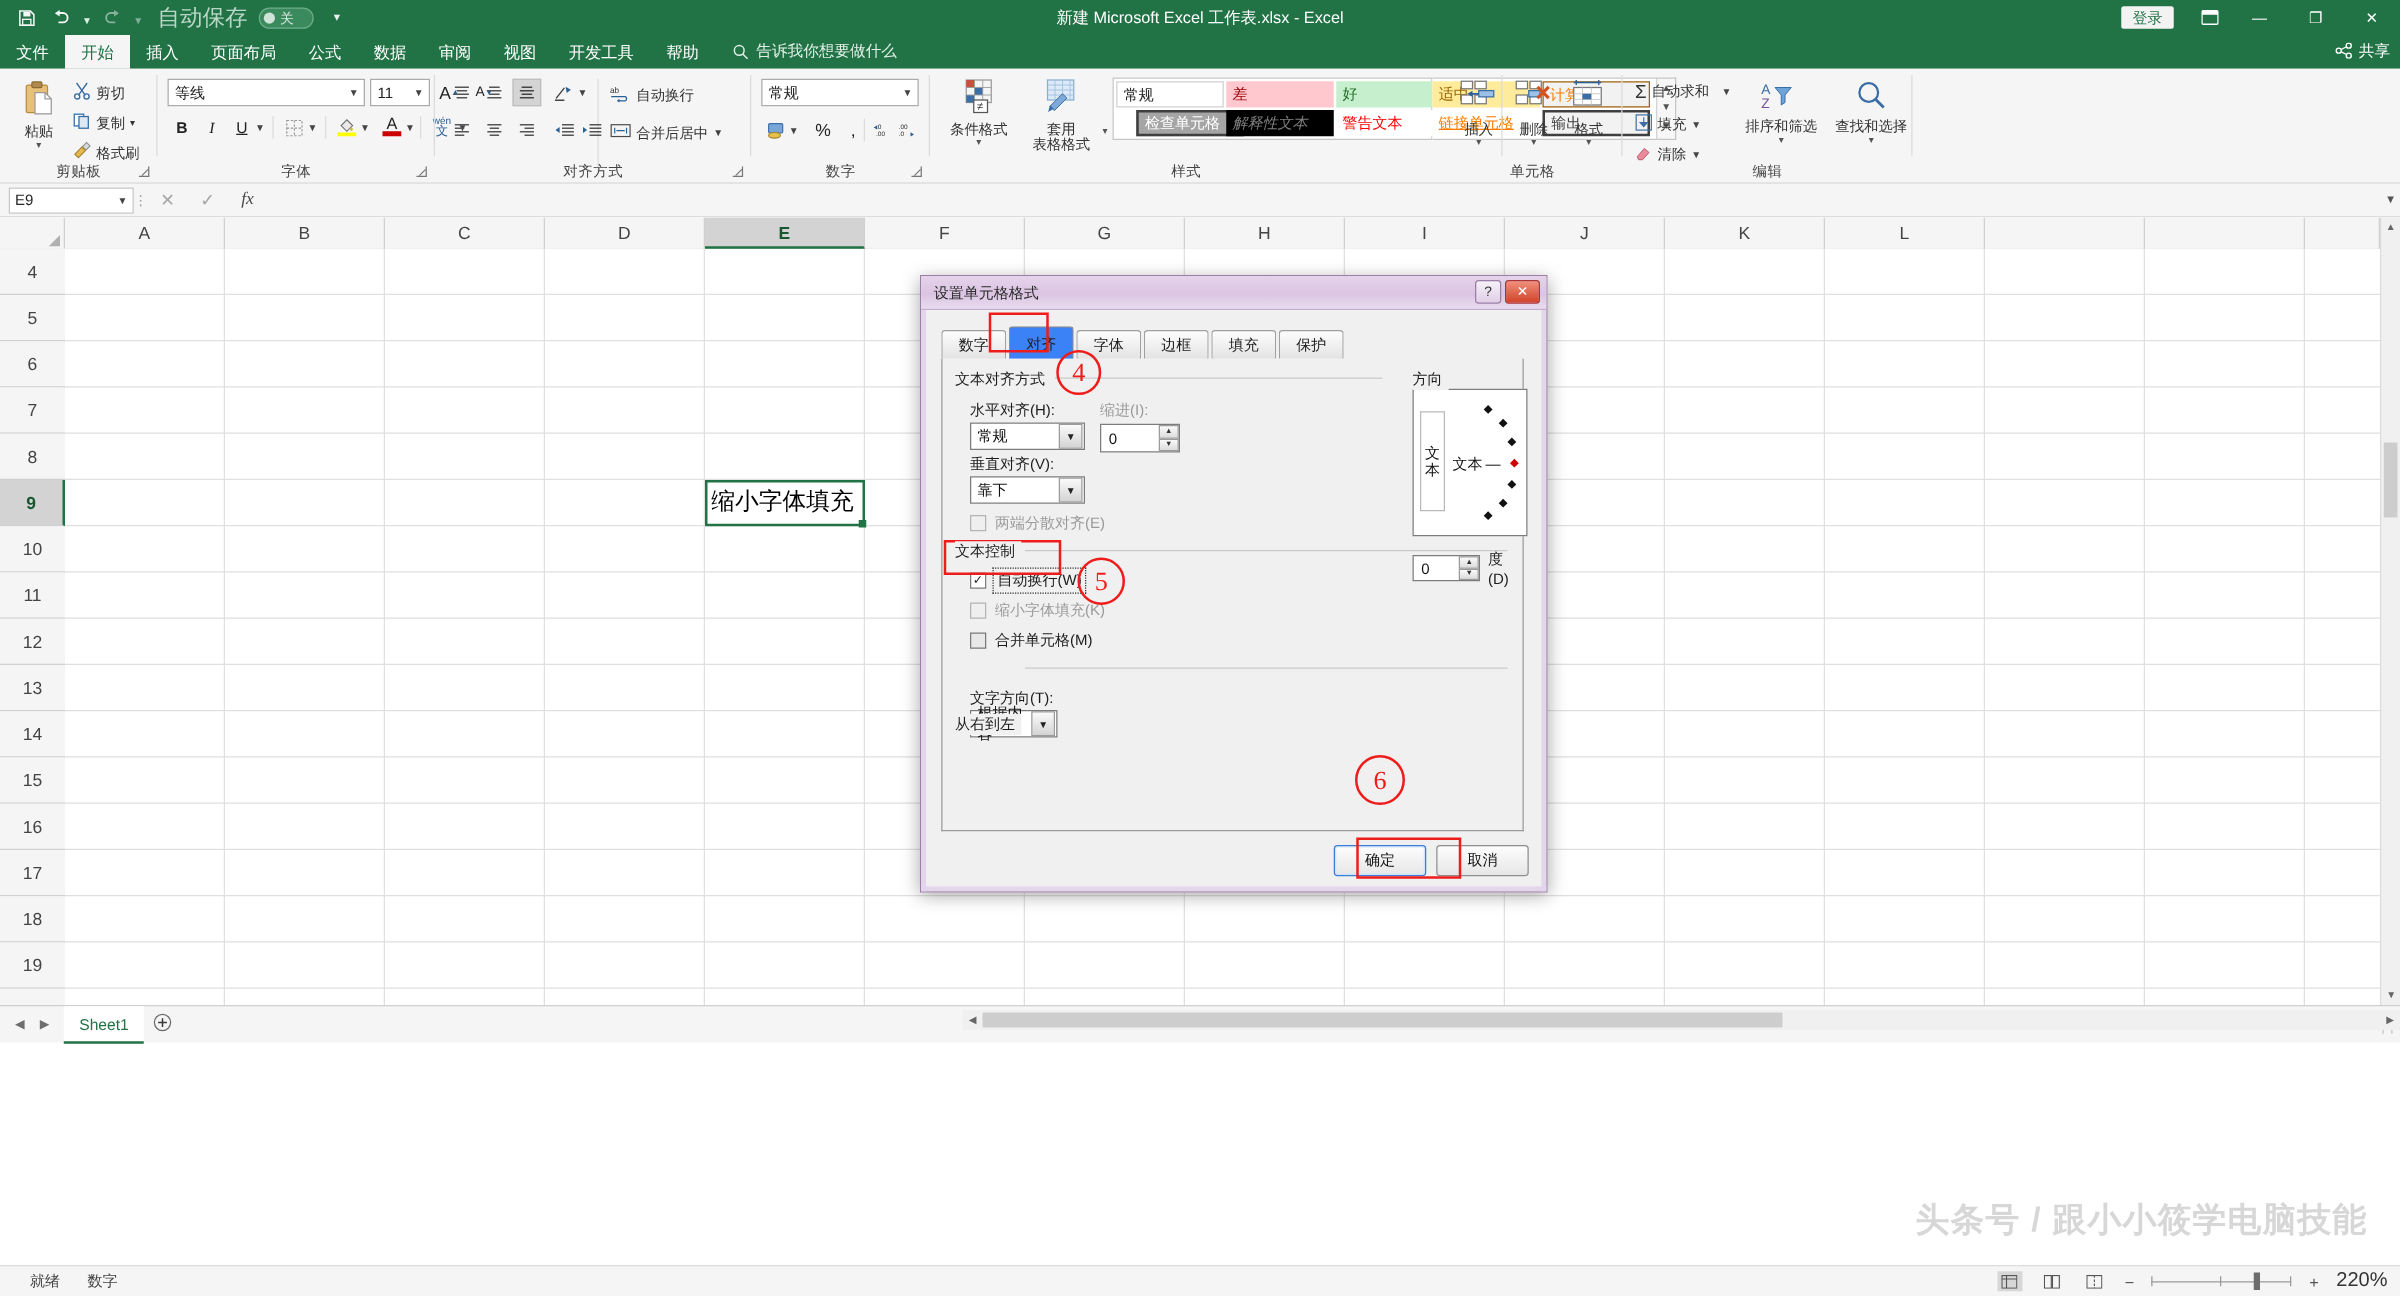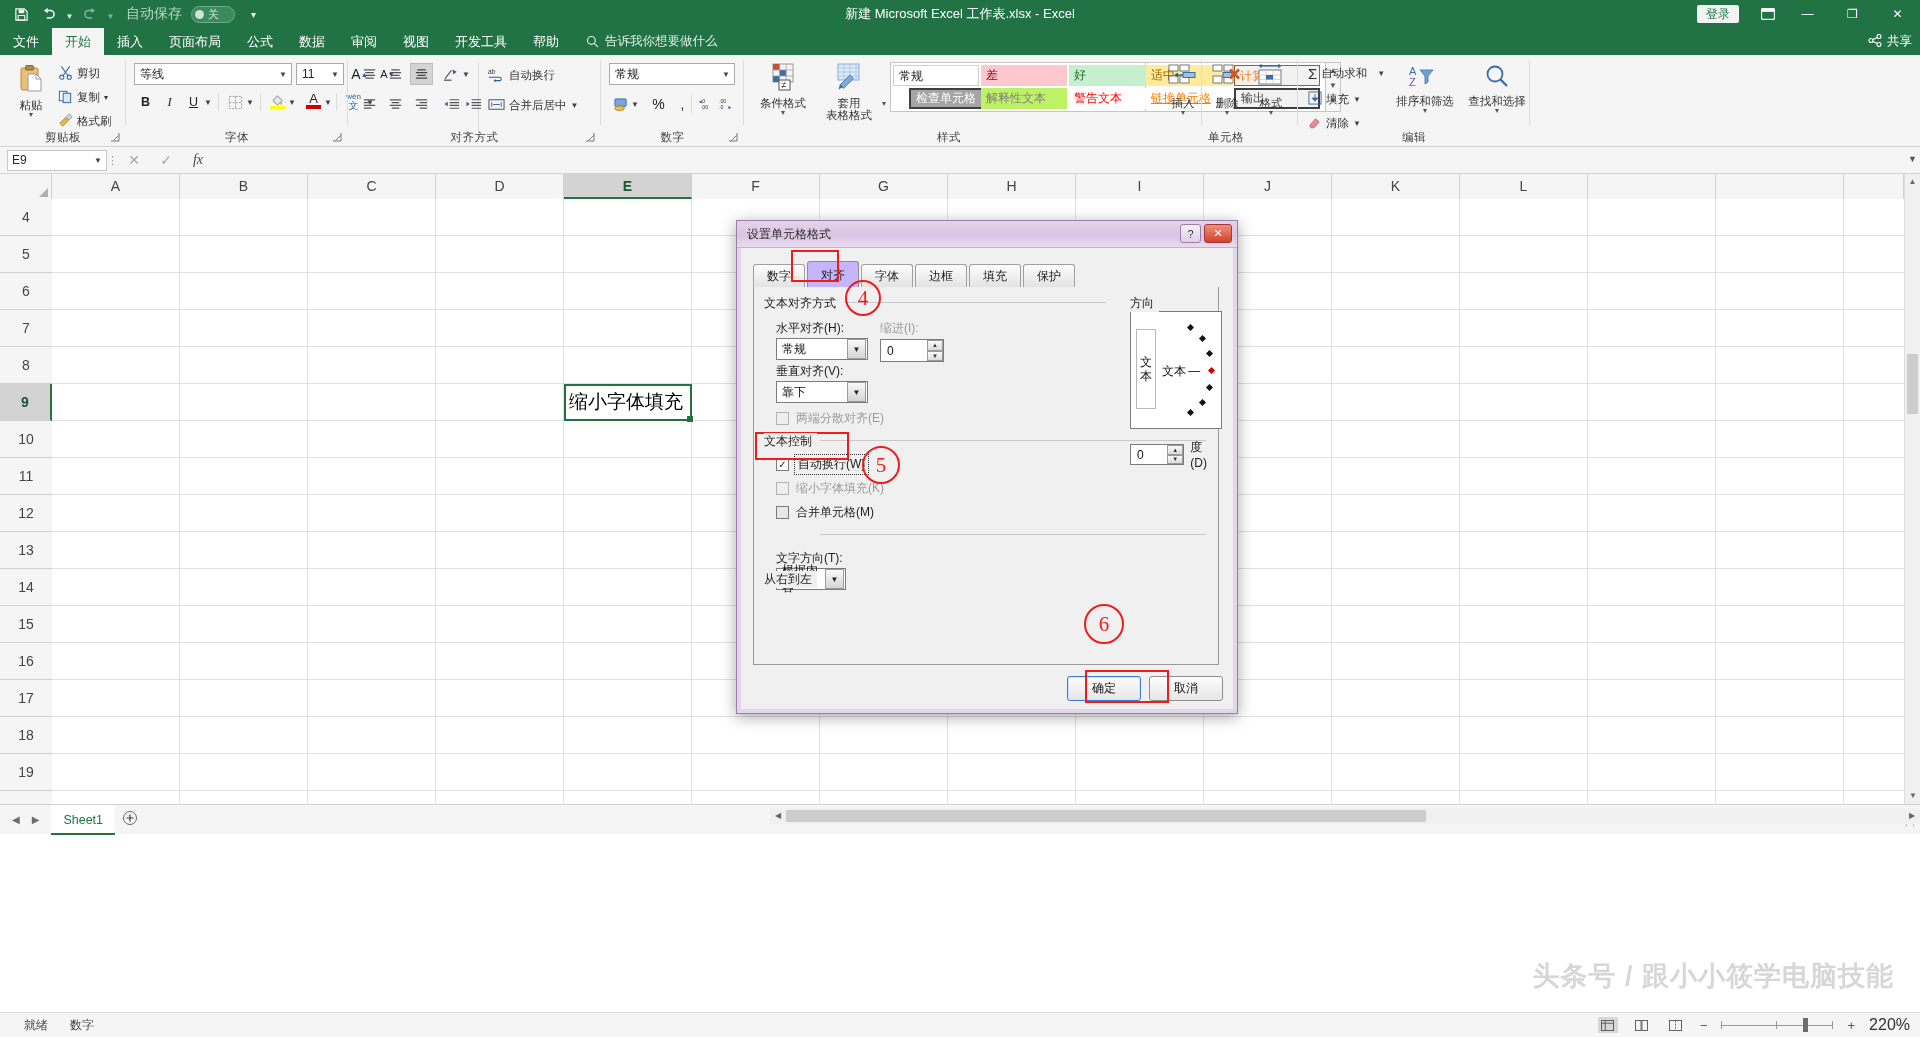--- a/index.html
+++ b/index.html
@@ -16,21 +16,21 @@
     position:absolute; left:0; top:0; width:1920px; height:28px;
     background:#217346; color:#fff; display:flex; align-items:center;
   }
   .qat{ display:flex; align-items:center; height:28px; padding-left:8px; gap:2px; }
   .qat-btn{
     width:26px; height:24px; display:flex; align-items:center; justify-content:center;
     color:#fff; font-size:14px; opacity:.95;
   }
   .qat-caret{ width:11px; height:24px; display:flex; align-items:flex-end; justify-content:center;
     font-size:8px; color:#dfeee6; padding-bottom:5px;}
-  .autosave-lbl{ color:#b9d7c6; font-size:14px; margin-left:8px;text-align:right; }
+  .autosave-lbl{ color:#b9d7c6; font-size:18px; margin-left:8px;text-align:right; }
   .toggle{
     width:44px; height:17px; border-radius:9px; background:#3a8a5e;
     border:1px solid #6eae8c; margin-left:7px; display:flex; align-items:center;
     padding:0 3px; gap:4px;
   }
   .toggle .knob{ width:9px; height:9px; border-radius:50%; background:#cfe4d8; }
   .toggle .tlab{ font-size:11px; color:#d6e8de; }
   .qat-more{ margin-left:14px; font-size:10px; color:#e8f2ec; }
   .wintitle{
     position:absolute; left:0; top:0; width:1920px; height:28px; line-height:28px;
@@ -94,21 +94,21 @@
   .scell{
     position:absolute; width:86px; height:21px; font-size:12px; line-height:21px;
     padding-left:5px; overflow:hidden; white-space:nowrap;
   }
   .sc-normal{ background:#fff; border:1px solid #d0d0d0; color:#222; }
   .sc-bad{ background:#ffc7ce; color:#9c0006; }
   .sc-good{ background:#c6efce; color:#276e2a; }
   .sc-neutral{ background:#ffeb9c; color:#9c6500; }
   .sc-calc{ background:#f2f2f2; border:1px solid #a16207; color:#fa7d00; font-style:normal;}
   .sc-check{ background:#a5a5a5; color:#fff; border:2px solid #3f3f3f; line-height:17px;}
-  .sc-expl{ background:#bef264; color:#7f7f7f; }
+  .sc-expl{ background:#000000; color:#7f7f7f; font-style:italic; }
   .sc-warn{ background:#fff; color:#ff0000; }
   .sc-link{ background:#fff; color:#fa7d00; text-decoration:underline; }
   .sc-out{ background:#f2f2f2; border:2px solid #3f3f3f; color:#3f3f3f; line-height:17px;}
   .gal-scroll{ position:absolute; width:15px; border:1px solid #c6c6c6; border-left:none; background:#f7f7f7;}
   .gal-scroll div{ height:15px; display:flex; align-items:center; justify-content:center; font-size:8px; color:#555;}
 
   
   .fbar{
     position:absolute; left:0; top:147px; width:1920px; height:27px;
     background:#f5f5f5; border-bottom:1px solid #d4d4d4; display:flex; align-items:center;
@@ -214,21 +214,21 @@
   }
   .tbtn.x{ background:linear-gradient(to bottom,#f08f7c,#d0432a); color:#fff; border-color:#a33; width:28px;}
   .dlg-body{ position:absolute; left:4px; top:27px; right:4px; bottom:4px; background:#f0f0f0; }
 
   .tabs{ position:absolute; left:12px; top:14px; display:flex; align-items:flex-end; height:25px; }
   .dtab{
     height:23px; line-height:23px; padding:0 13px; font-size:12px; color:#1c1c1c;
     background:linear-gradient(to bottom,#fdfdfd,#e3e3e3); border:1px solid #a0a0a0;
     border-bottom:none; margin-right:2px; border-radius:3px 3px 0 0;
   }
-  .dtab.active{ background:#c4b5fd; height:26px; line-height:26px; border-color:#8e8e8e; }
+  .dtab.active{ background:#3b82f6; height:26px; line-height:26px; border-color:#8e8e8e; }
   .panel{
     position:absolute; left:12px; top:39px; width:466px; height:378px; background:#f0f0f0;
     border:1px solid #9a9a9a; border-top:none;
   }
 
   .sectionlabel{ position:absolute; font-size:12px; color:#1c1c1c; background:#f0f0f0; padding-right:5px; z-index:2;}
   .hrline{ position:absolute; height:1px; background:#c9c9c9; }
   .flabel{ position:absolute; font-size:12px; color:#1c1c1c; }
   .flabel.dim{ color:#9a9a9a; }
   .combo{

